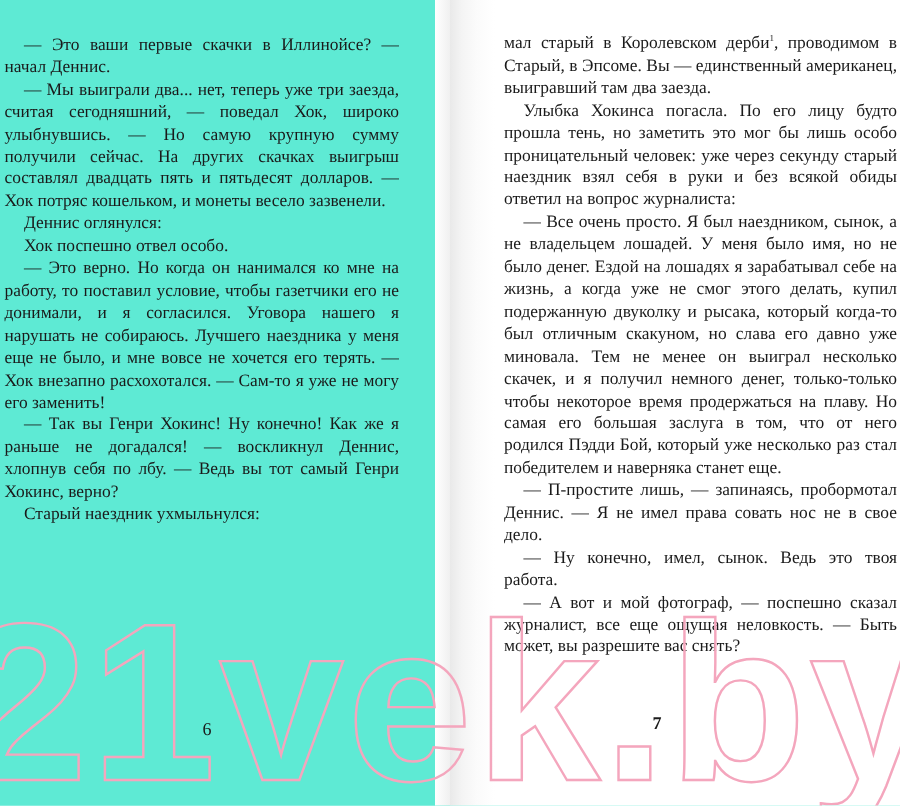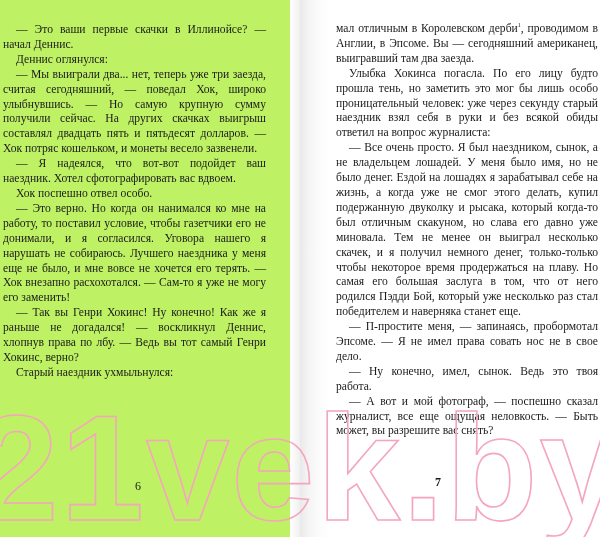--- a/index.html
+++ b/index.html
@@ -1,19 +1,19 @@
 <!DOCTYPE html>
 <html><head>
   <meta charset="utf-8">
   <style>
     html, body { margin:0; padding:0; }
     body { width:600px; height:537px; overflow:hidden; background:#ffffff; position:relative;
            font-family:"Liberation Serif","DejaVu Serif",serif; color:#1a1a1a; }
     .spread { position:absolute; left:0; top:0; width:600px; height:537px; display:flex; }
-    .page { position:relative; height:537px; background:#bef264; box-sizing:border-box; }
+    .page { position:relative; height:537px; background:#5eead4; box-sizing:border-box; }
     .page-left { width:300px; padding:24px 0 0 0; }
     .page-right { width:300px; padding:22px 0 0 0;
       background:linear-gradient(to right,#e9e9e9 0px,#f4f4f4 8px,#fbfbfb 18px,#ffffff 30px); }
     .page-left::after { content:""; position:absolute; right:0; top:0; width:10px; height:537px;
       background:linear-gradient(to right,#ffffff,#f0f0f0); }
     .text-block { position:absolute; font-size:11.6px; line-height:14.9px; text-align:justify; }
     .page-left .text-block { left:3px; top:23px; width:263px; }
     .page-right .text-block { left:36px; top:22px; width:262px; }
     .p { margin:0; text-indent:13px; }
     .p.noindent { text-indent:0; }
@@ -23,38 +23,37 @@
     .watermark { position:absolute; left:0; top:0; width:600px; height:537px; pointer-events:none; }
   </style>
 </head>
 <body>
 
 <div class="spread">
 
   <div class="page page-left">
     <div class="text-block" id="left-text">
         <p class="p">— Это ваши первые скачки в Иллинойсе? — начал Деннис.</p>
+        <p class="p">— Мы выиграли два... нет, теперь уже три заезда, считая сегодняшний, — поведал Хок, широко улыбнувшись. — Но самую крупную сумму получили сейчас. На других скачках выигрыш составлял двадцать пять и пятьдесят долларов. — Хок потряс кошельком, и монеты весело зазвенели.</p>
         <p class="p">Деннис оглянулся:</p>
-        <p class="p">— Мы выиграли два... нет, теперь уже три заезда, считая сегодняшний, — поведал Хок, широко улыбнувшись. — Но самую крупную сумму получили сейчас. На других скачках выигрыш составлял двадцать пять и пятьдесят долларов. — Хок потряс кошельком, и монеты весело зазвенели.</p>
-        <p class="p">— Я надеялся, что вот-вот подойдет ваш наездник. Хотел сфотографировать вас вдвоем.</p>
         <p class="p">Хок поспешно отвел особо.</p>
         <p class="p">— Это верно. Но когда он нанимался ко мне на работу, то поставил условие, чтобы газетчики его не донимали, и я согласился. Уговора нашего я нарушать не собираюсь. Лучшего наездника у меня еще не было, и мне вовсе не хочется его терять. — Хок внезапно расхохотался. — Сам-то я уже не могу его заменить!</p>
-        <p class="p">— Так вы Генри Хокинс! Ну конечно! Как же я раньше не догадался! — воскликнул Деннис, хлопнув права по лбу. — Ведь вы тот самый Генри Хокинс, верно?</p>
+        <p class="p">— Так вы Генри Хокинс! Ну конечно! Как же я раньше не догадался! — воскликнул Деннис, хлопнув себя по лбу. — Ведь вы тот самый Генри Хокинс, верно?</p>
         <p class="p">Старый наездник ухмыльнулся:</p>
       </div>
     <div class="page-number">6</div>
   </div>
 
   <div class="page page-right">
     <div class="text-block">
-      <p class="p noindent"><span>мал отличным в Королевском дерби</span><span class="sup">1</span><span>, проводимом в Англии, в Эпсоме. Вы — сегодняшний американец, выигравший там два заезда.</span></p>
+      <p class="p noindent"><span>мал старый в Королевском дерби</span><span class="sup">1</span><span>, проводимом в Старый, в Эпсоме. Вы — единственный американец, выигравший там два заезда.</span></p>
       <div id="right-paras">
           <p class="p">Улыбка Хокинса погасла. По его лицу будто прошла тень, но заметить это мог бы лишь особо проницательный человек: уже через секунду старый наездник взял себя в руки и без всякой обиды ответил на вопрос журналиста:</p>
           <p class="p">— Все очень просто. Я был наездником, сынок, а не владельцем лошадей. У меня было имя, но не было денег. Ездой на лошадях я зарабатывал себе на жизнь, а когда уже не смог этого делать, купил подержанную двуколку и рысака, который когда-то был отличным скакуном, но слава его давно уже миновала. Тем не менее он выиграл несколько скачек, и я получил немного денег, только-только чтобы некоторое время продержаться на плаву. Но самая его большая заслуга в том, что от него родился Пэдди Бой, который уже несколько раз стал победителем и наверняка станет еще.</p>
-          <p class="p">— П-простите меня, — запинаясь, пробормотал Эпсоме. — Я не имел права совать нос не в свое дело.</p>
+          <p class="p">— П-простите лишь, — запинаясь, пробормотал Деннис. — Я не имел права совать нос не в свое дело.</p>
           <p class="p">— Ну конечно, имел, сынок. Ведь это твоя работа.</p>
           <p class="p">— А вот и мой фотограф, — поспешно сказал журналист, все еще ощущая неловкость. — Быть может, вы разрешите вас снять?</p>
         </div>
 
     </div>
   </div>
 
   <div style="position:absolute;left:428px;top:475px;width:20px;text-align:center;font-size:12px;font-weight:bold;">7</div>
 </div>
 

